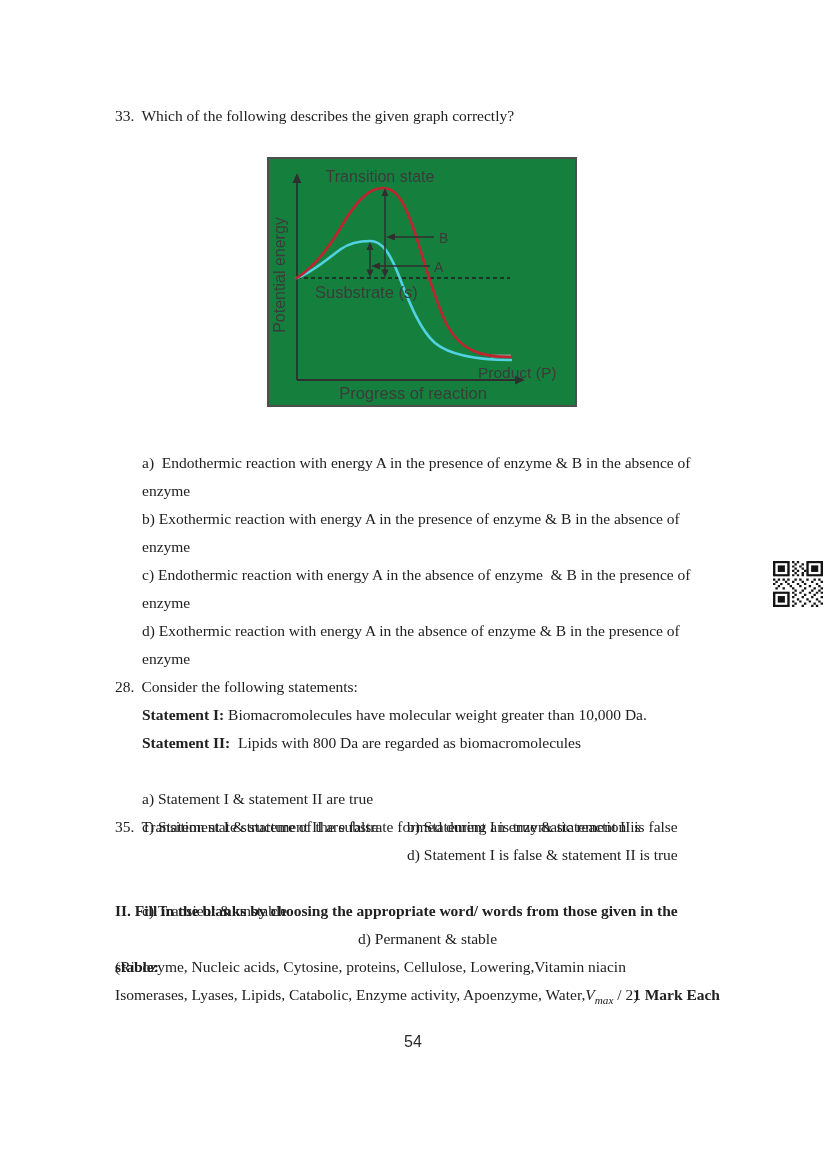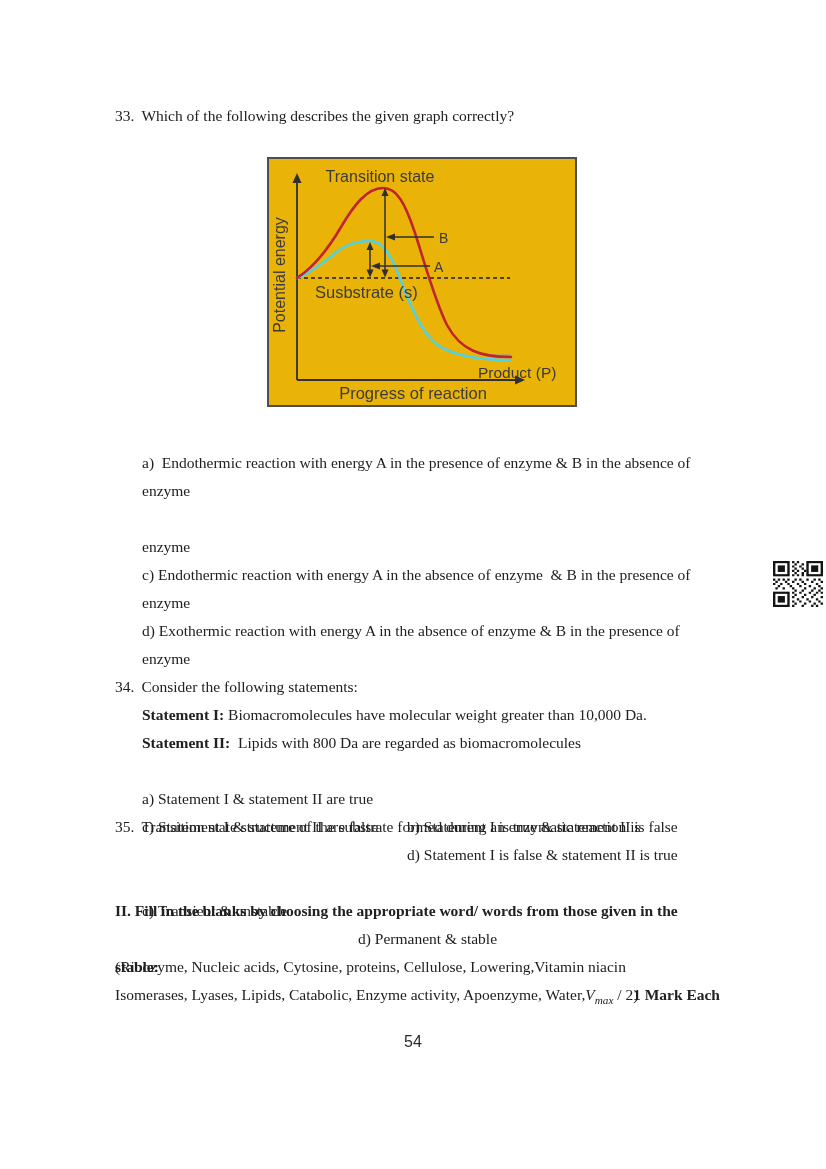--- a/index.html
+++ b/index.html
@@ -6,21 +6,21 @@
   .page{
     position:relative;width:826px;height:1169px;background:#ffffff;
     font-family:"Liberation Serif", serif;font-size:15.5px;color:#212121;
     overflow:hidden;
   }
   .line{position:absolute;height:28px;line-height:28px;white-space:pre;}
   .bold{font-weight:bold;text-align:center;}
   .colspan{position:absolute;white-space:pre;}
   .fig{
     position:absolute;left:267px;top:157px;width:310px;height:250px;
-    border:2px solid #4e4e4e;background:#eab308;box-sizing:border-box;margin:0;
+    border:2px solid #4e4e4e;background:#15803d;box-sizing:border-box;margin:0;
   }
   .fig svg{display:block;}
   .graph-text{font-family:"Liberation Sans", sans-serif;fill:#3b3b3b;}
   .qr{position:absolute;left:773px;top:561px;width:50px;height:46px;}
   .pagenum{position:absolute;left:0;top:1028px;width:826px;height:28px;
     line-height:28px;text-align:center;font-family:"Liberation Sans", sans-serif;
     font-size:16px;color:#2b2b2b;}
   .vmax{font-style:italic;}
   .vmax sub{font-size:0.72em;font-style:italic;}
   .gap{display:inline-block;width:7px;}
@@ -77,27 +77,28 @@
       <text class="graph-text" x="209" y="219" font-size="15.5">Product (P)</text>
       <text class="graph-text" x="144" y="240" font-size="16.5" text-anchor="middle">Progress of reaction</text>
       <text class="graph-text" font-size="16" text-anchor="middle" transform="translate(16 116) rotate(-90)">Potential energy</text>
       <text class="graph-text" x="170" y="84" font-size="14">B</text>
       <text class="graph-text" x="165" y="113" font-size="14">A</text>
     </svg>
   </figure>
 
   <div class="line" style="top:449px;left:142px">a)  Endothermic reaction with energy A in the presence of enzyme &amp; B in the absence of</div>
   <div class="line" style="top:477px;left:142px">enzyme</div>
+  <div class="line" style="top:505px;left:142px">b) Exothermic reaction with energy A in the presence of enzyme &amp; B in the absence of</div>
   <div class="line" style="top:533px;left:142px">enzyme</div>
   <div class="line" style="top:561px;left:142px">c) Endothermic reaction with energy A in the absence of enzyme  &amp; B in the presence of</div>
   <div class="line" style="top:589px;left:142px">enzyme</div>
   <div class="line" style="top:617px;left:142px">d) Exothermic reaction with energy A in the absence of enzyme &amp; B in the presence of</div>
   <div class="line" style="top:645px;left:142px">enzyme</div>
 
-  <div class="line" style="top:673px;left:115px"><span>34.</span><span class="gap"></span><span>Consider the following statements:</span></div>
+  <div class="line" style="top:673px;left:115px"><span>28.</span><span class="gap"></span><span>Consider the following statements:</span></div>
   <div class="line" style="top:701px;left:142px"><span class="bold">Statement I:</span><span> Biomacromolecules have molecular weight greater than 10,000 Da.</span></div>
   <div class="line" style="top:729px;left:142px"><span class="bold">Statement II:</span><span>  Lipids with 800 Da are regarded as biomacromolecules</span></div>
   <div class="line" style="top:757px;left:0;width:826px">
     <span class="colspan" style="left:142px">a) Statement I &amp; statement II are true</span>
     <span class="colspan" style="left:407px">b) Statement I is true &amp; statement II is false</span>
   </div>
   <div class="line" style="top:785px;left:0;width:826px">
     <span class="colspan" style="left:142px">c) Statement I &amp; statement II are false</span>
     <span class="colspan" style="left:407px">d) Statement I is false &amp; statement II is true</span>
   </div>

